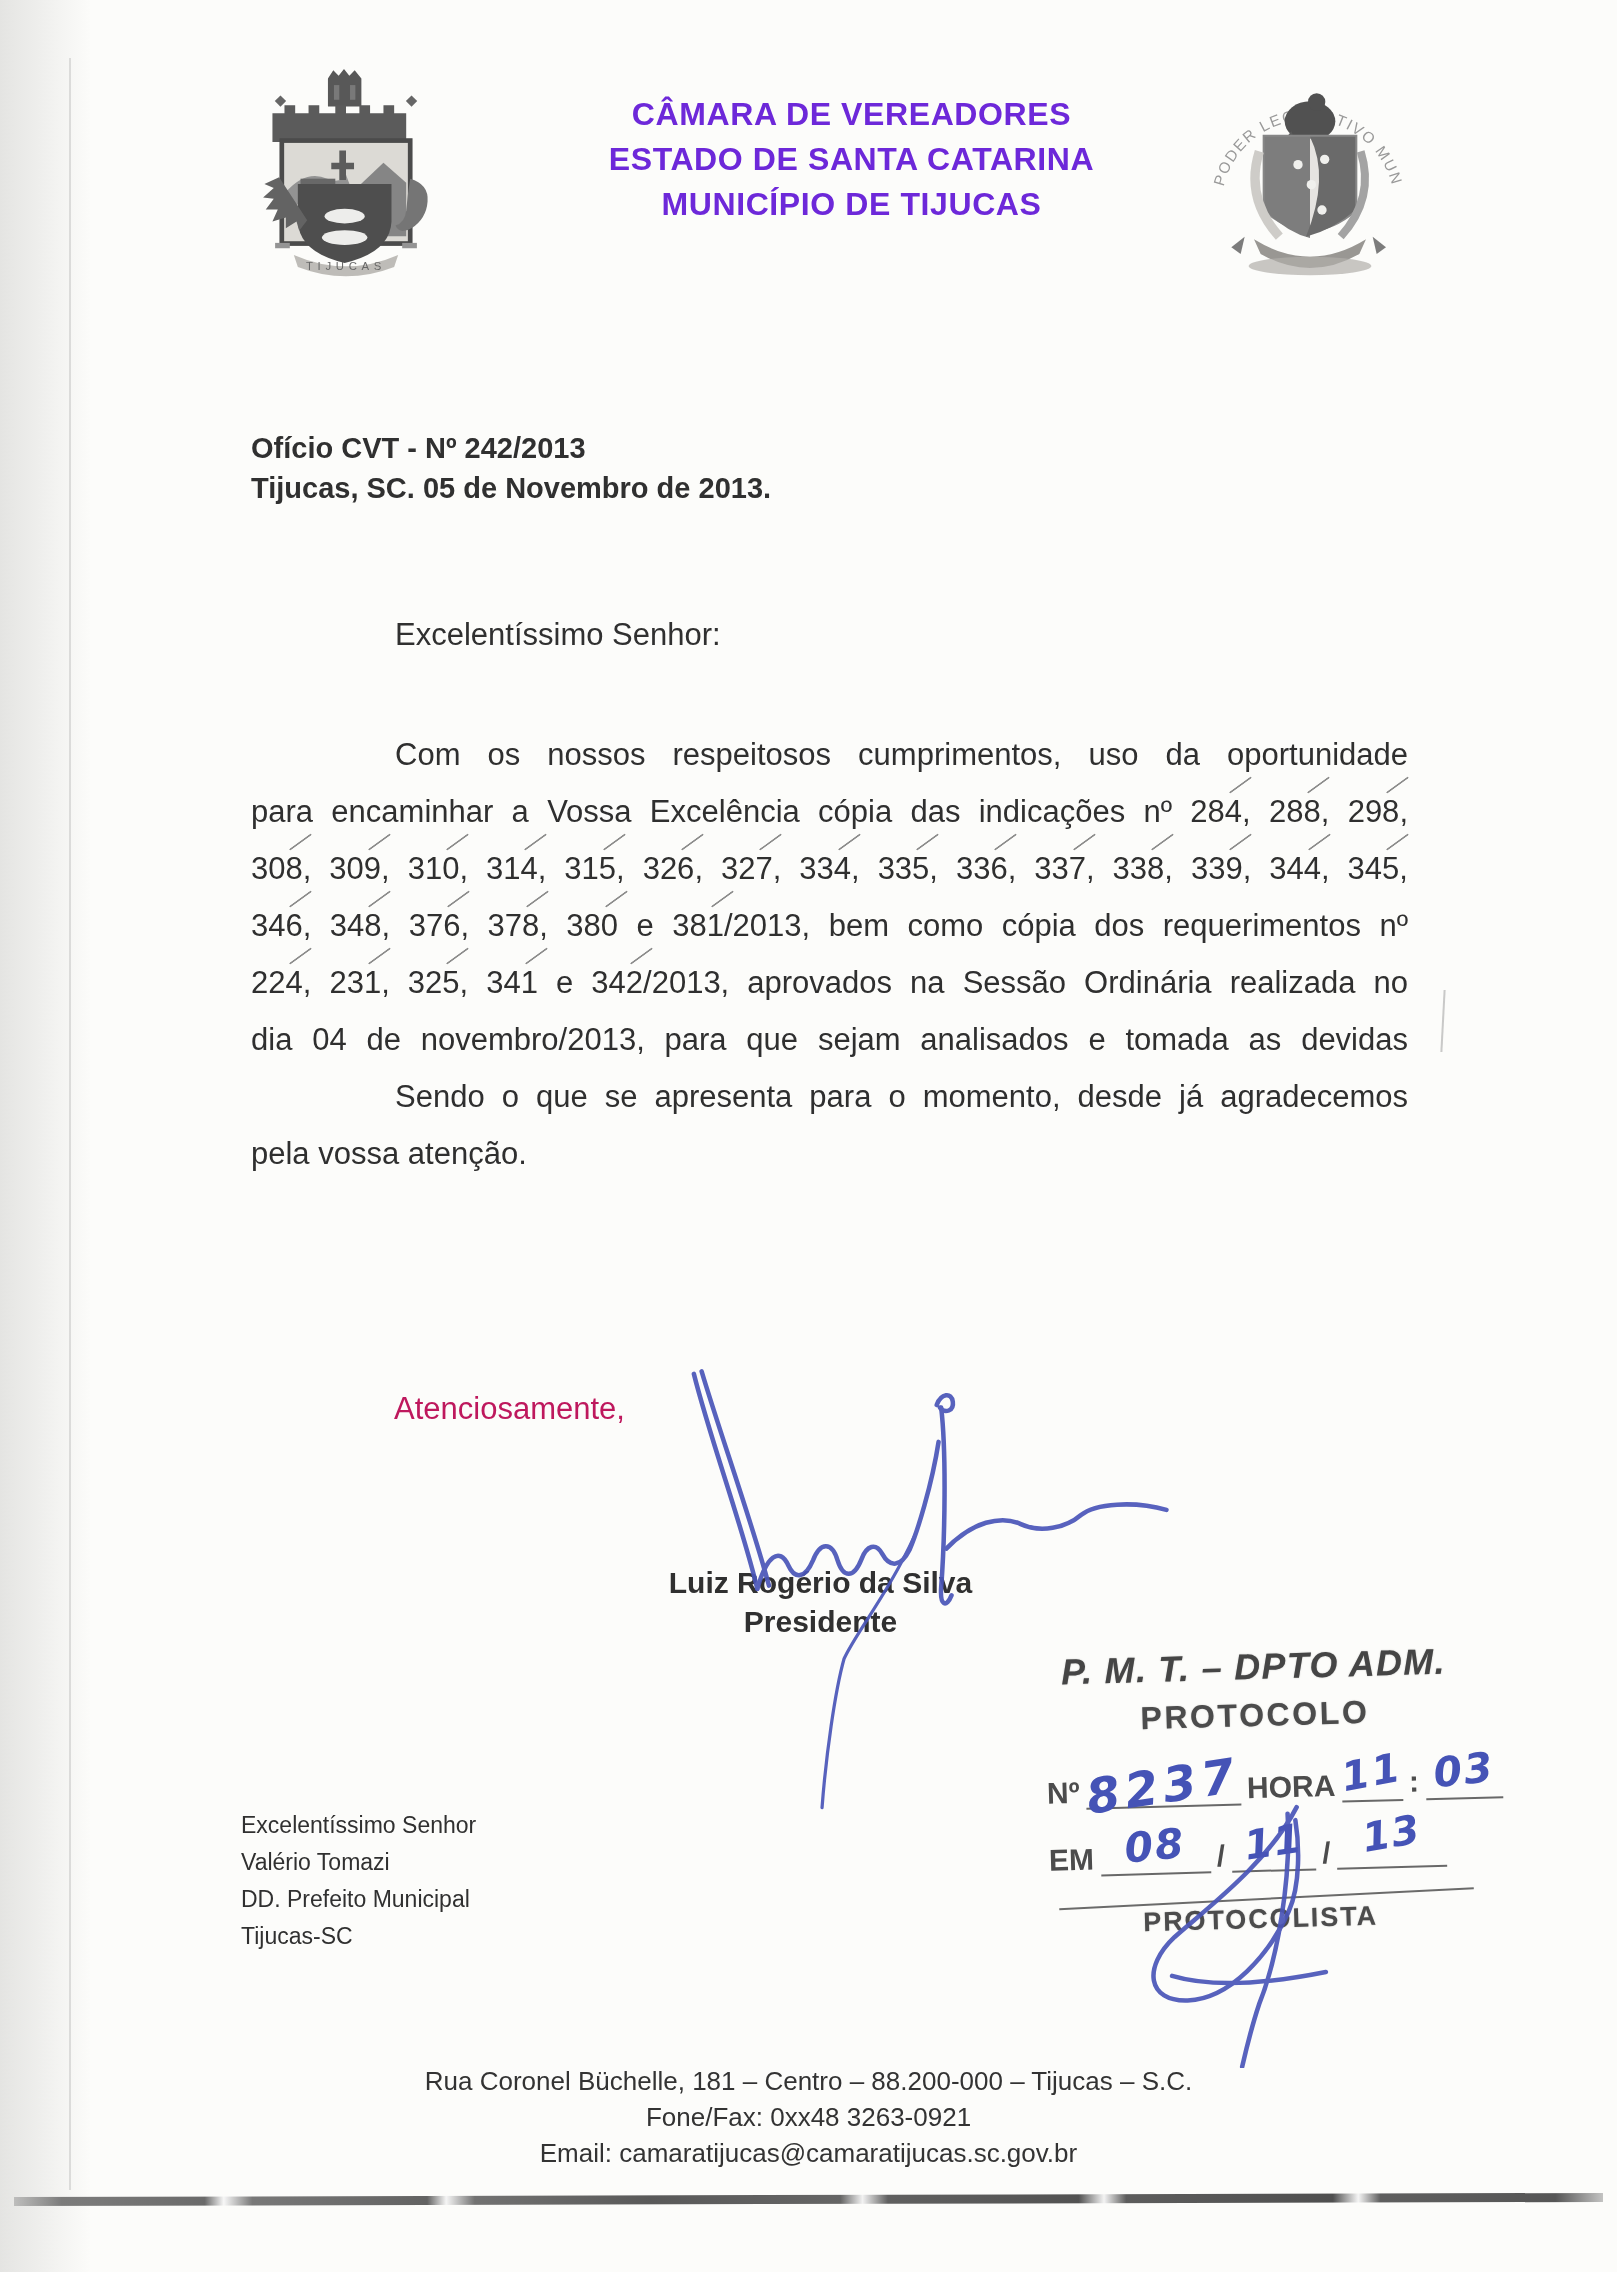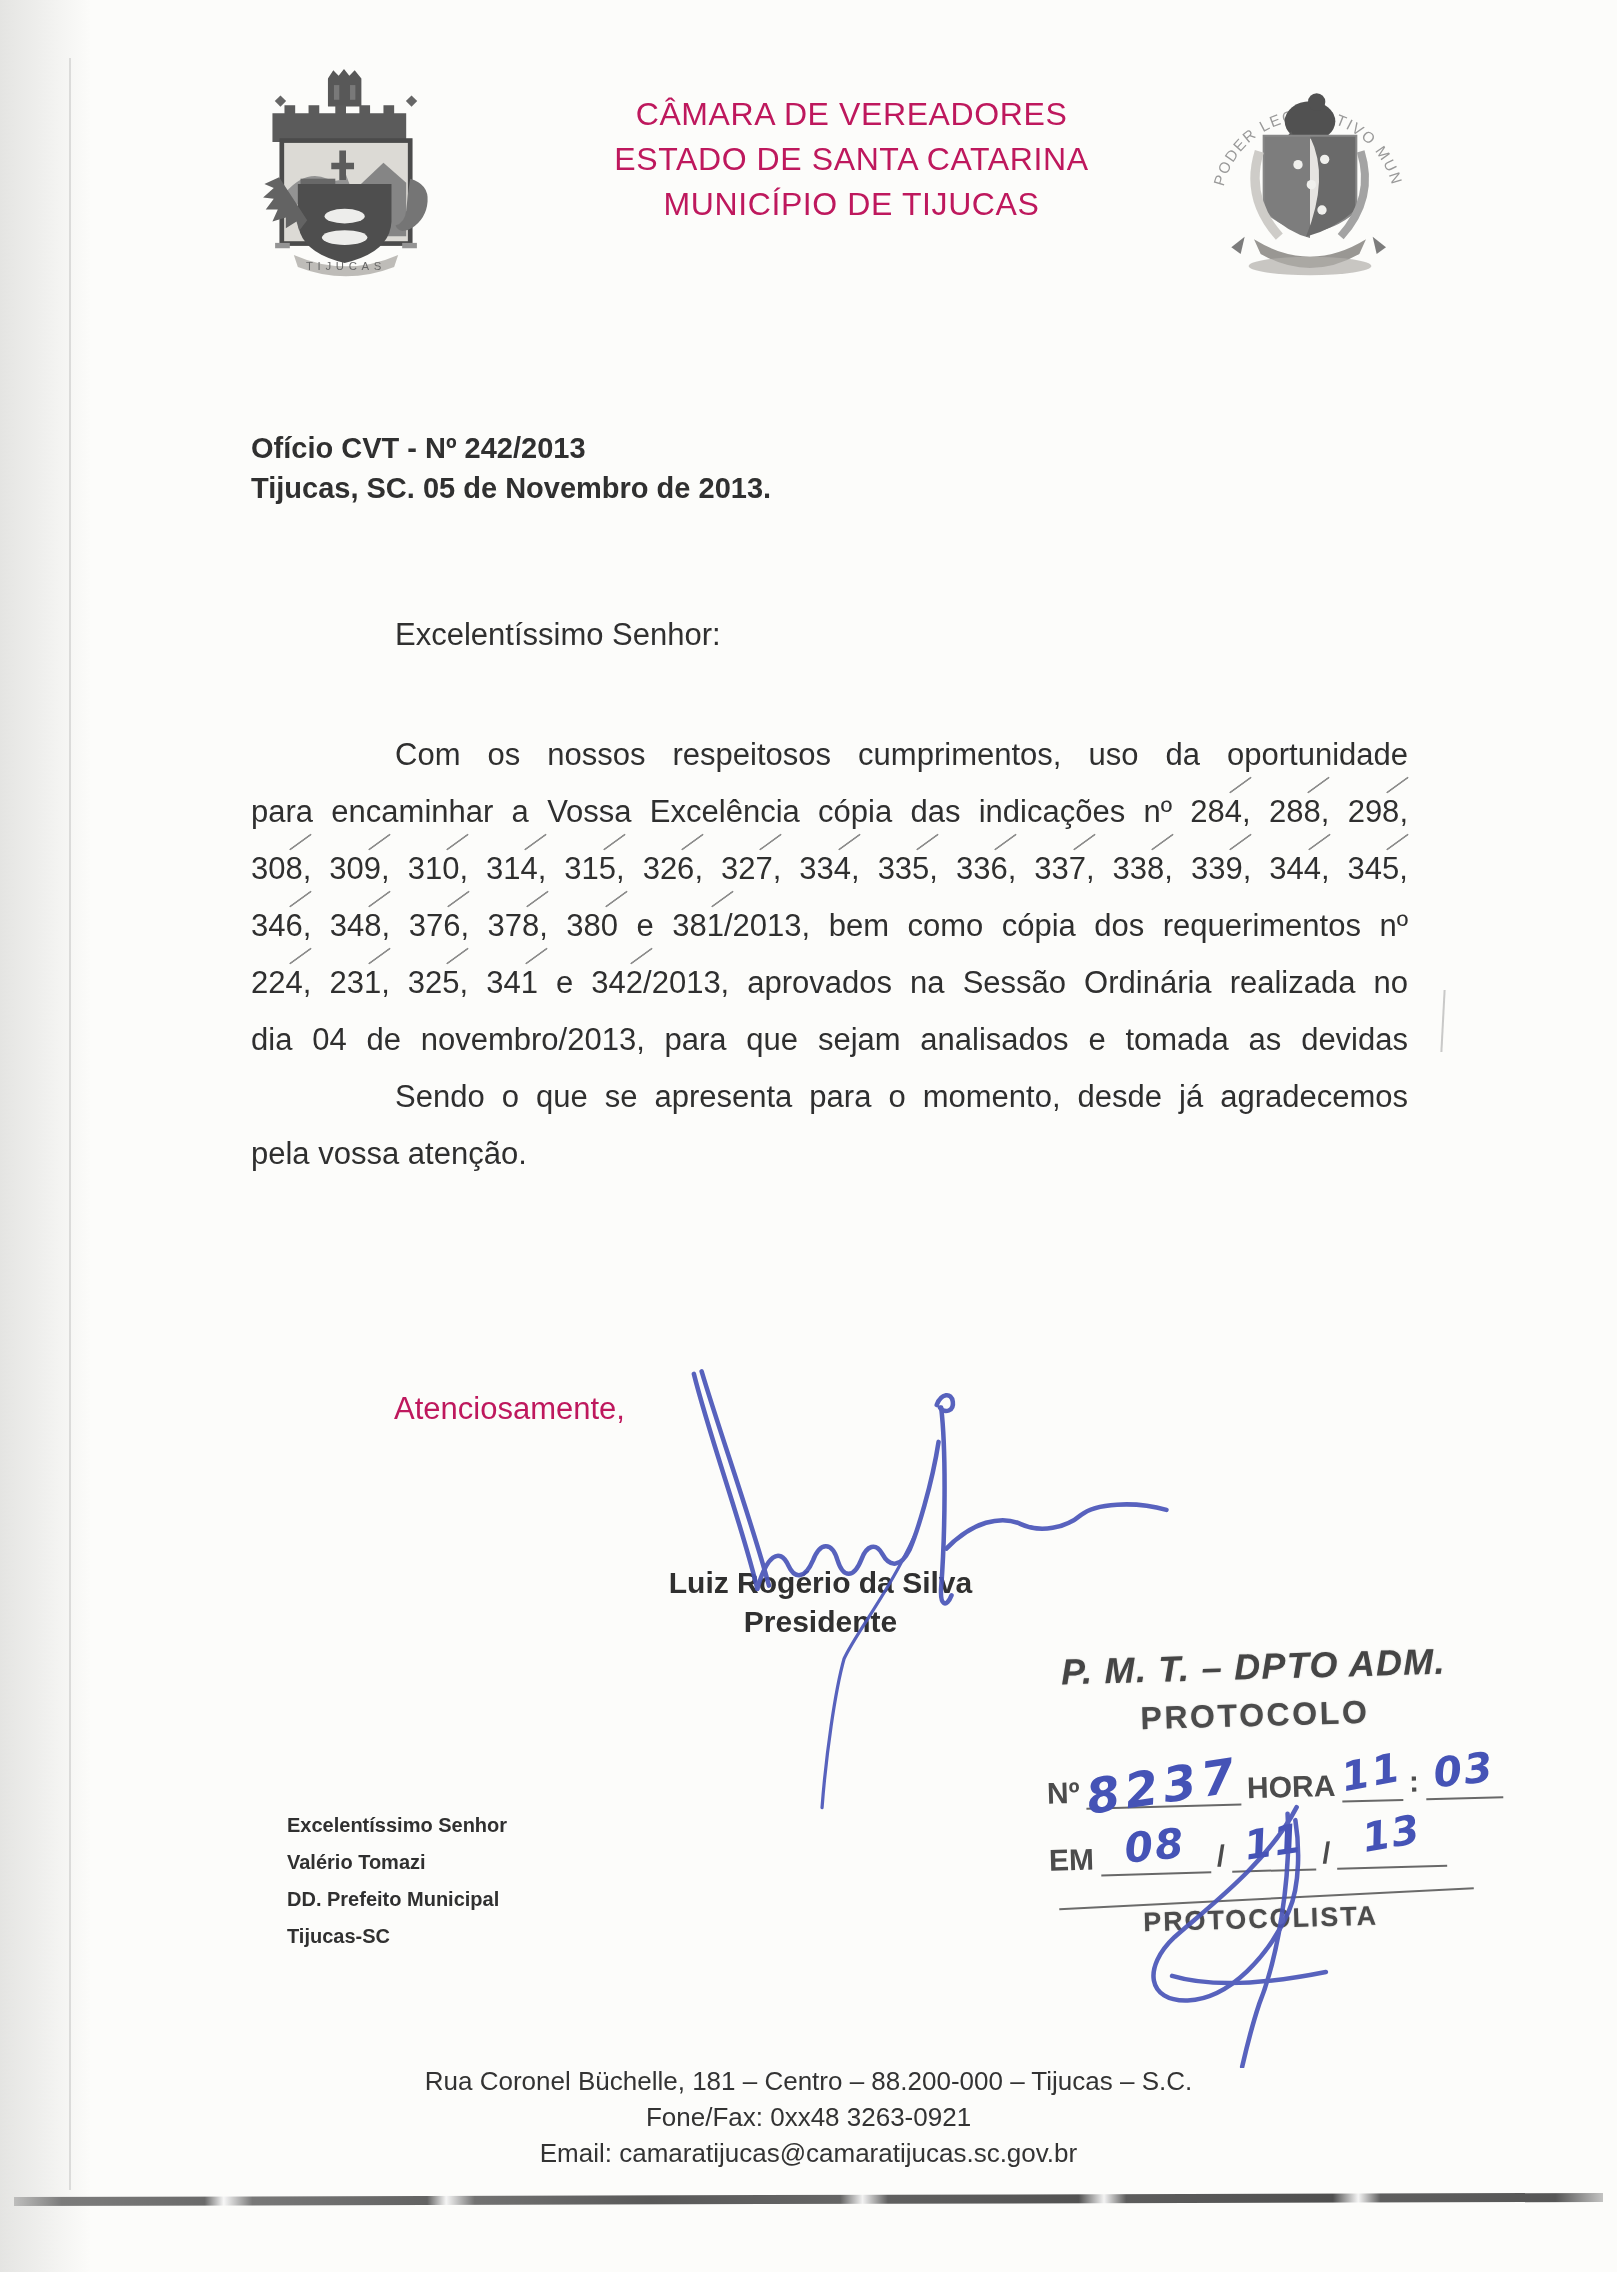--- a/index.html
+++ b/index.html
@@ -23,21 +23,21 @@
       rgba(244,244,244,.95) 27.2%,rgba(76,76,76,.85) 29%,rgba(56,56,56,.9) 40%,
       rgba(70,70,70,.9) 52%,rgba(240,240,240,.95) 53.4%,rgba(64,64,64,.9) 55%,
       rgba(52,52,52,.92) 67%,rgba(242,242,242,.95) 68.6%,rgba(60,60,60,.9) 70%,
       rgba(48,48,48,.92) 83%,rgba(243,243,243,.9) 84.6%,rgba(62,62,62,.9) 86%,
       rgba(52,52,52,.9) 97%,rgba(140,140,140,.55) 100%);}
 
   
   #crest{position:absolute;left:259px;top:65px;width:174px;height:214px;filter:blur(0.5px);}
   #seal{position:absolute;left:1198px;top:51px;width:220px;height:254px;filter:blur(0.5px);}
   #org-block{position:absolute;left:550px;top:92px;width:603px;text-align:center;
-    font-weight:normal;font-size:32px;line-height:45px;letter-spacing:0.6px;color:#be185d;}
+    font-weight:bold;font-size:32px;line-height:45px;letter-spacing:0.6px;color:#6d28d9;}
 
   
   #ref-block{position:absolute;left:251px;top:428px;font-weight:bold;font-size:29px;
     line-height:40px;color:#303030;}
 
   
   #salutation{position:absolute;left:395px;top:617px;font-size:31px;color:#303030;}
   #body-block{position:absolute;left:251px;top:726px;width:1157px;font-size:31px;color:#2f2f2f;}
   .bline{line-height:57px;text-align:justify;text-align-last:justify;height:57px;}
   .bline.nojust{text-align:left;text-align-last:left;}
@@ -72,22 +72,22 @@
   .hw.vmonth{font-size:40px;transform:rotate(-7deg);letter-spacing:1.3px;}
   .hw.vyear{font-size:40px;transform:rotate(-8deg);letter-spacing:1.3px;position:relative;top:-5.2px;}
   .stamp-colon{align-self:flex-end;line-height:39px;}
   #clerk-line{margin-top:26px;margin-left:45px;width:415px;height:0;
     border-top:2.6px solid rgba(70,70,70,.8);transform:rotate(-1.3deg);}
   #clerk-label{margin-top:3.9px;text-align:center;font-size:27px;font-weight:bold;
     letter-spacing:1.9px;color:#4c4c4c;text-shadow:0 0 1.3px rgba(70,70,70,.4);}
   #protoc-sig-svg{position:absolute;left:1102px;top:1789px;width:292px;height:279px;z-index:7;pointer-events:none;}
 
   
-  #addressee{position:absolute;left:241px;top:1807px;font-weight:bold;font-size:20px;
-    line-height:37px;color:#303030;margin-left:46px;}
+  #addressee{position:absolute;left:241px;top:1807px;font-weight:normal;font-size:23px;
+    line-height:37px;color:#303030;}
 
   
   #footer{position:absolute;left:0;top:2027px;width:1617px;text-align:center;
     font-size:26px;line-height:36px;color:#333;margin-top:36px;}
 </style>
 </head>
 <body>
 
 <div id="page">
 

